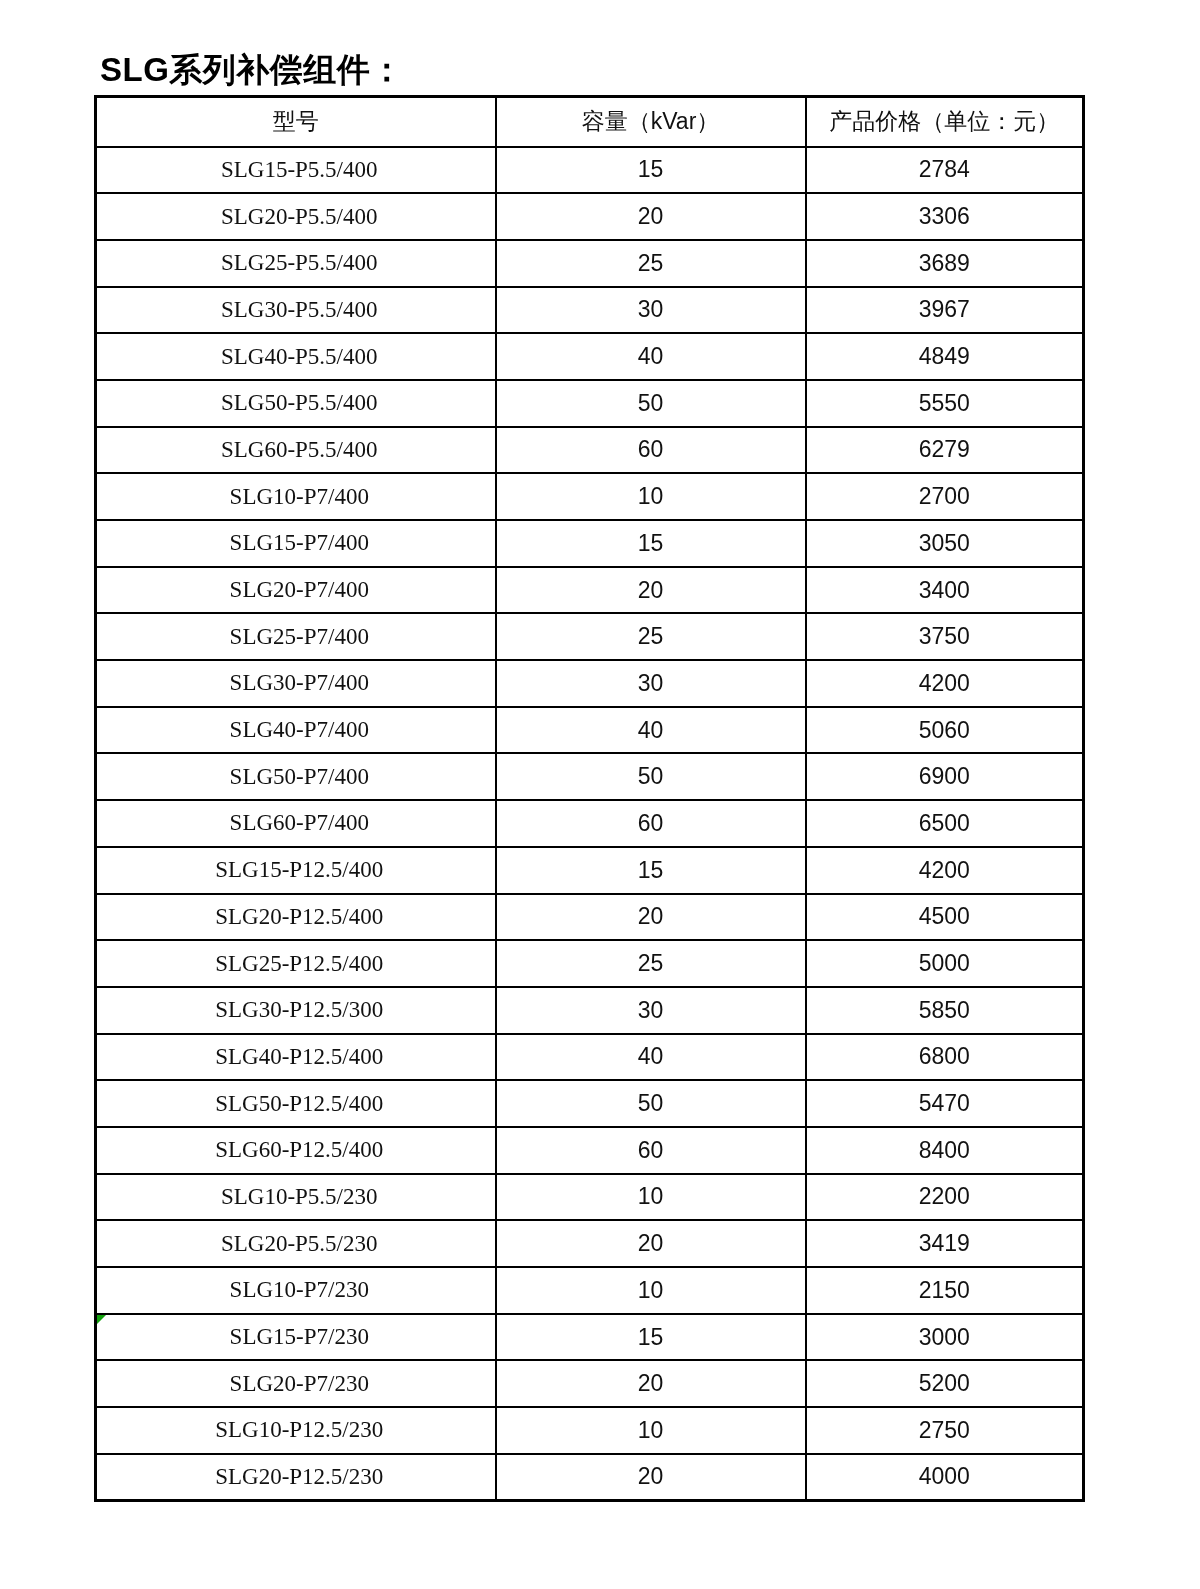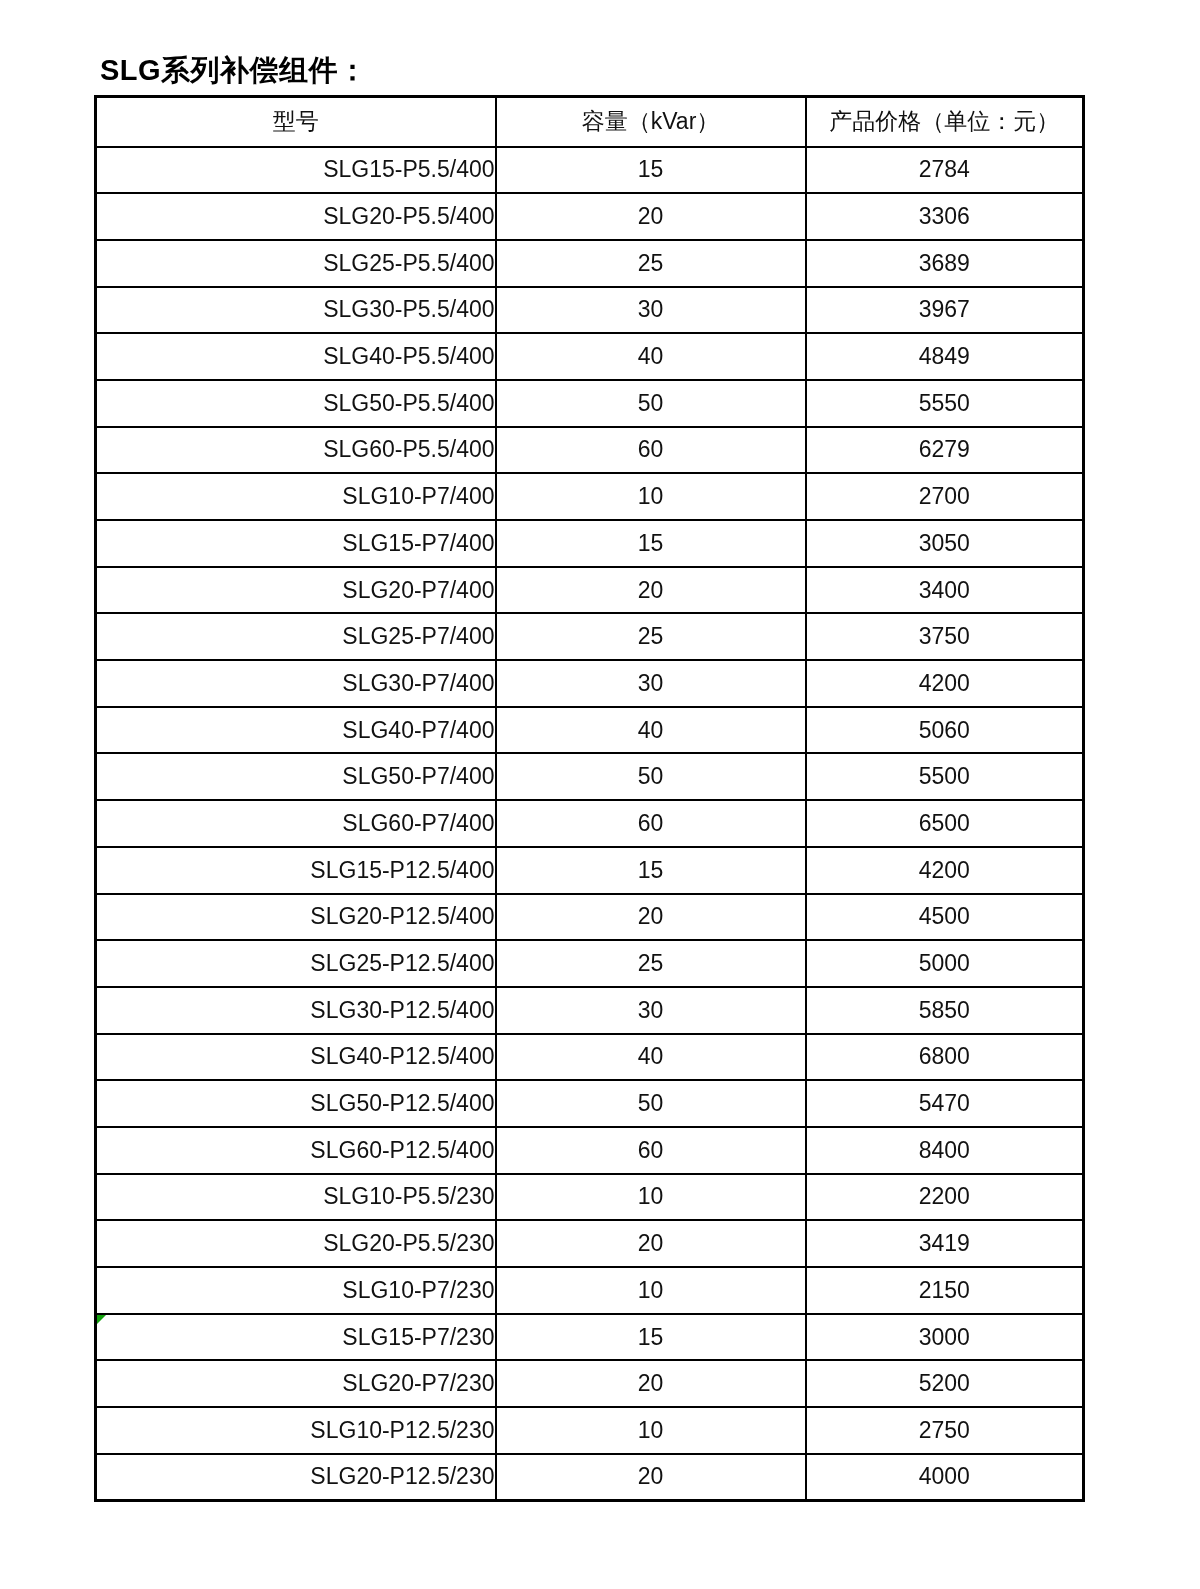--- a/index.html
+++ b/index.html
@@ -12,21 +12,21 @@
   }
   .page {
     width: 1200px;
     min-height: 1589px;
     background: #ffffff;
     padding-top: 50px;
     padding-left: 94px;
     padding-right: 112px;
   }
   .page-title {
-    font-size: 29px;
+    font-size: 33px;
     line-height: 40px;
     font-weight: bold;
     color: #000000;
     margin-left: 6px;
     margin-bottom: 5px;
     letter-spacing: 0.5px;
   }
   table.price-table {
     border-collapse: collapse;
     table-layout: fixed;
@@ -45,23 +45,24 @@
   table.price-table th {
     height: 50px;
     text-align: center;
     vertical-align: middle;
   }
   table.price-table td {
     height: 46.7px;
     vertical-align: middle;
   }
   td.model-cell {
-    text-align: right;
+    text-align: center;
     padding-left: 7px;
     position: relative;
+    font-family: Liberation Serif, serif;
   }
   td.capacity-cell, td.price-cell {
     text-align: center;
     border-radius: 19px;
   }
   .corner-marker {
     position: absolute;
     top: 0;
     left: 0;
     width: 0;
@@ -194,21 +195,21 @@
     </td>
     <td class="capacity-cell">40</td>
     <td class="price-cell">5060</td>
   </tr>
         <tr>
     <td class="model-cell">
       
       <span>SLG50-P7/400</span>
     </td>
     <td class="capacity-cell">50</td>
-    <td class="price-cell">5500</td>
+    <td class="price-cell">6900</td>
   </tr>
         <tr>
     <td class="model-cell">
       
       <span>SLG60-P7/400</span>
     </td>
     <td class="capacity-cell">60</td>
     <td class="price-cell">6500</td>
   </tr>
         <tr>
@@ -231,21 +232,21 @@
     <td class="model-cell">
       
       <span>SLG25-P12.5/400</span>
     </td>
     <td class="capacity-cell">25</td>
     <td class="price-cell">5000</td>
   </tr>
         <tr>
     <td class="model-cell">
       
-      <span>SLG30-P12.5/400</span>
+      <span>SLG30-P12.5/300</span>
     </td>
     <td class="capacity-cell">30</td>
     <td class="price-cell">5850</td>
   </tr>
         <tr>
     <td class="model-cell">
       
       <span>SLG40-P12.5/400</span>
     </td>
     <td class="capacity-cell">40</td>

